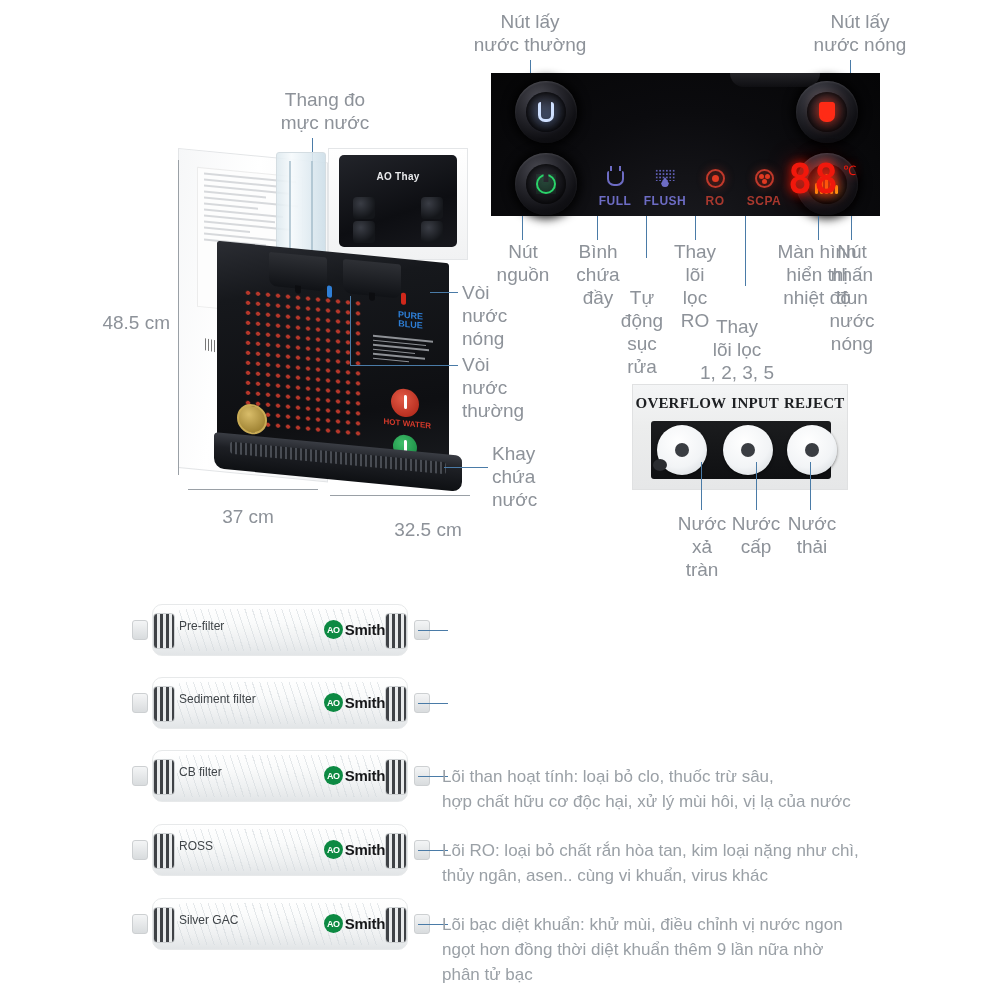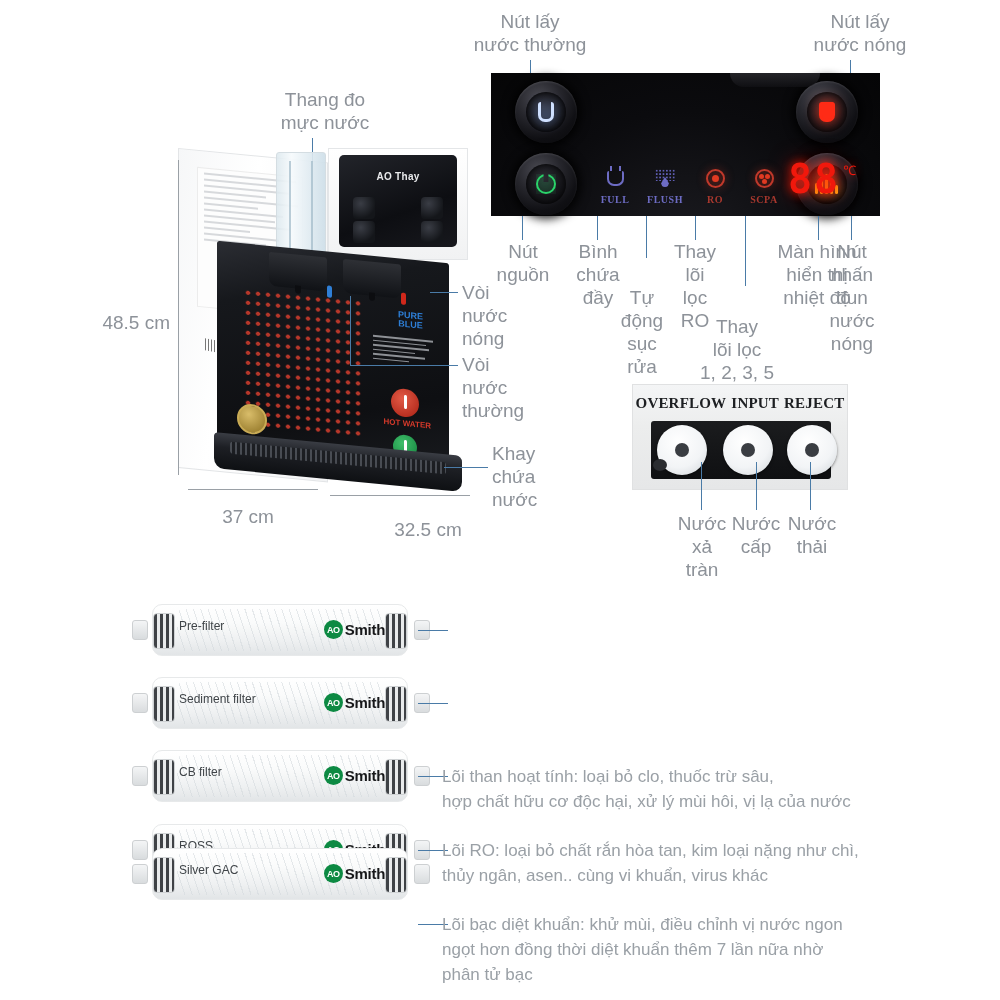--- a/index.html
+++ b/index.html
@@ -78,22 +78,22 @@
   }
 
   .heatglyph { display: flex; gap: 2px; align-items: flex-end; height: 20px; }
   .heatglyph span {
     width: 3px; background: #ffb114; border-radius: 2px;
     filter: drop-shadow(0 0 6px rgba(255,170,20,.9));
   }
 
   .ind { position: absolute; text-align: center; width: 52px; }
   .ind .gl { height: 26px; display: flex; align-items: center; justify-content: center; }
-  .ind .lb { font-size: 10px; letter-spacing: .5px; font-weight: bold; margin-top: 3px;
-             font-family: Liberation Serif, serif; }
+  .ind .lb { font-size: 12px; letter-spacing: .5px; font-weight: bold; margin-top: 3px;
+             font-family: Liberation Sans, sans-serif; }
   #ind-full  { left: 98px;  top: 92px; }
   #ind-flush { left: 148px; top: 92px; }
   #ind-ro    { left: 198px; top: 92px; }
   #ind-scpa  { left: 247px; top: 92px; }
   #ind-full .lb, #ind-flush .lb { color: #6d6cc4; }
   #ind-ro .lb, #ind-scpa .lb { color: #a8382e; }
 
   .tubglyph { width: 17px; height: 15px; border: 2px solid #6d6cc4; border-top: none;
               border-radius: 2px 2px 7px 7px; position: relative; }
   .tubglyph::before, .tubglyph::after {
@@ -628,32 +628,32 @@
       <div class="endcap left"></div>
       <div class="endcap right"></div>
     </div>
     <div class="nozzle left" style="left:2px;"></div>
     <div class="nozzle right" style="right:0px;"></div>
   </div>
   <div class="lead h" style="left:418px; top:850px; width:30px;"></div>
   <div class="fdesc" style="top:838px; white-space:pre-line;">Lõi RO: loại bỏ chất rắn hòa tan, kim loại nặng như chì,
 thủy ngân, asen.. cùng vi khuẩn, virus khác</div>
 
-  <div class="filterRow" style="top:848px;">
+  <div class="filterRow" style="top:898px;">
     <div class="cart">
       <div class="ribs"></div>
       <div class="name">Silver GAC</div>
       <div class="logo">
         <span class="ao">AO</span>
         <span class="sm">Smith</span>
       </div>
       <div class="endcap left"></div>
       <div class="endcap right"></div>
     </div>
     <div class="nozzle left" style="left:2px;"></div>
     <div class="nozzle right" style="right:0px;"></div>
   </div>
   <div class="lead h" style="left:418px; top:924px; width:30px;"></div>
   <div class="fdesc" style="top:912px; white-space:pre-line;">Lõi bạc diệt khuẩn: khử mùi, điều chỉnh vị nước ngon
-ngọt hơn đồng thời diệt khuẩn thêm 7 lần nữa nhờ
+ngọt hơn đồng thời diệt khuẩn thêm 9 lần nữa nhờ
 phân tử bạc</div>
 
 </div>
 
 </body></html>

